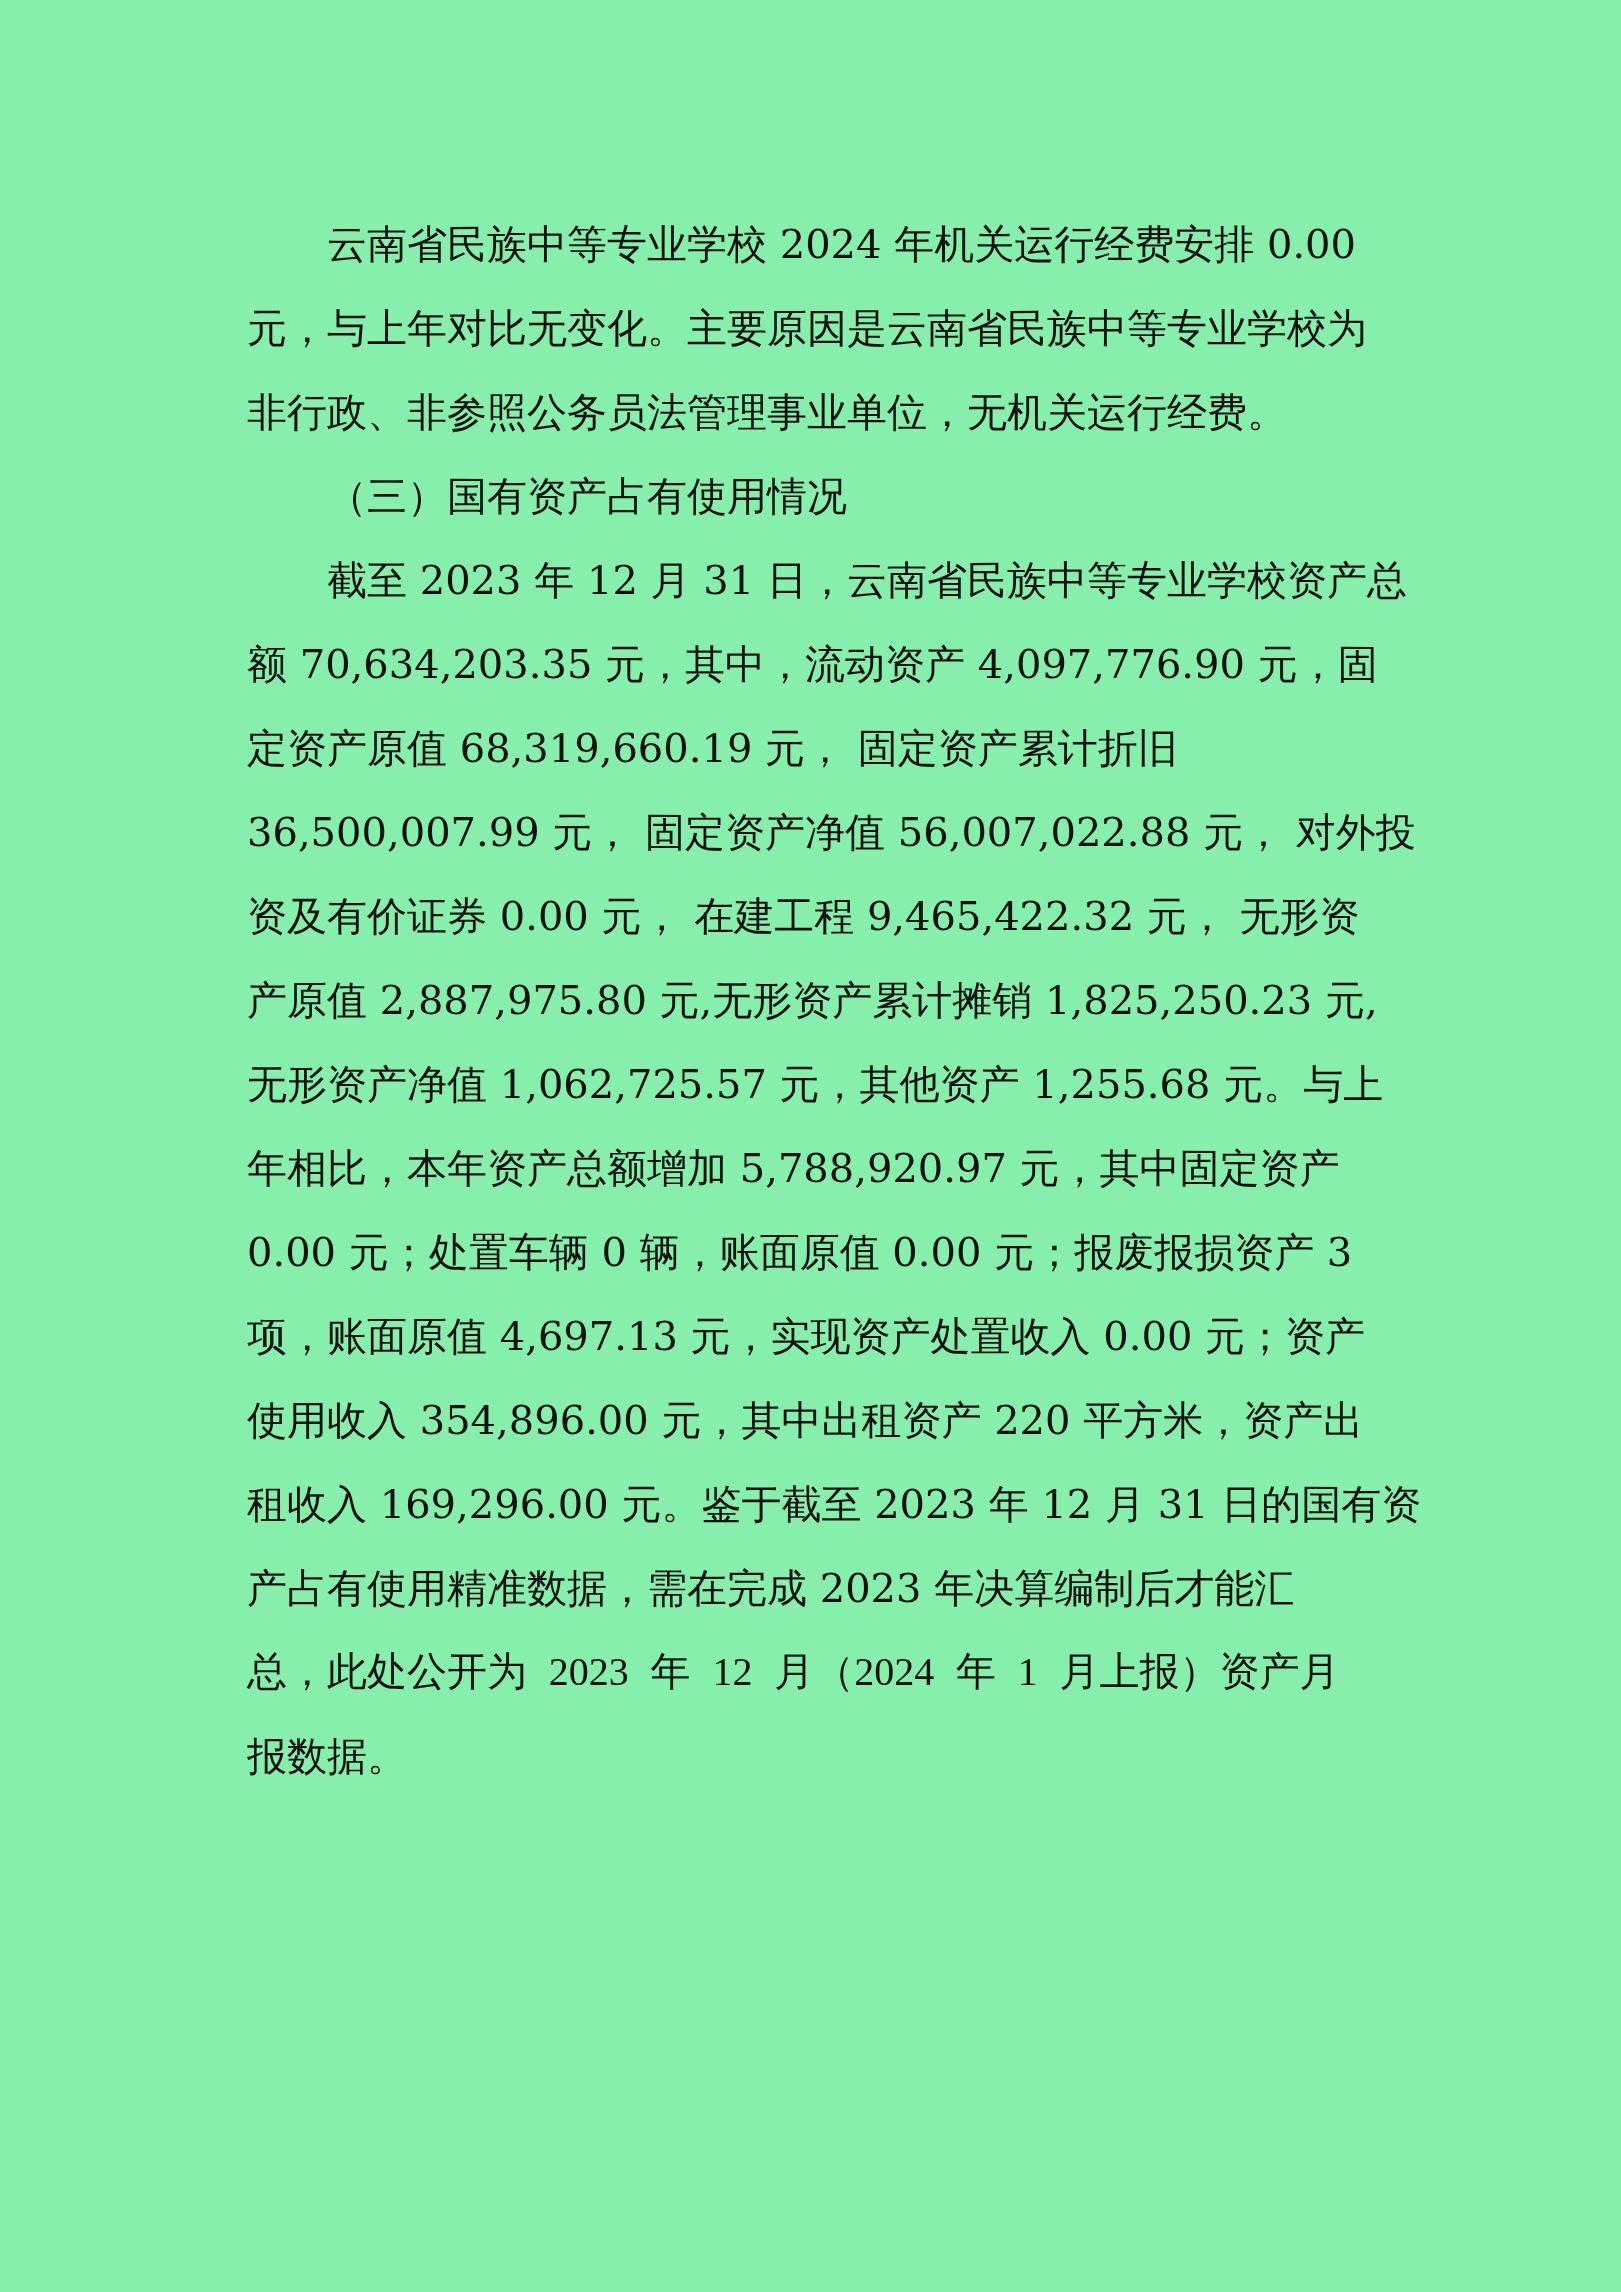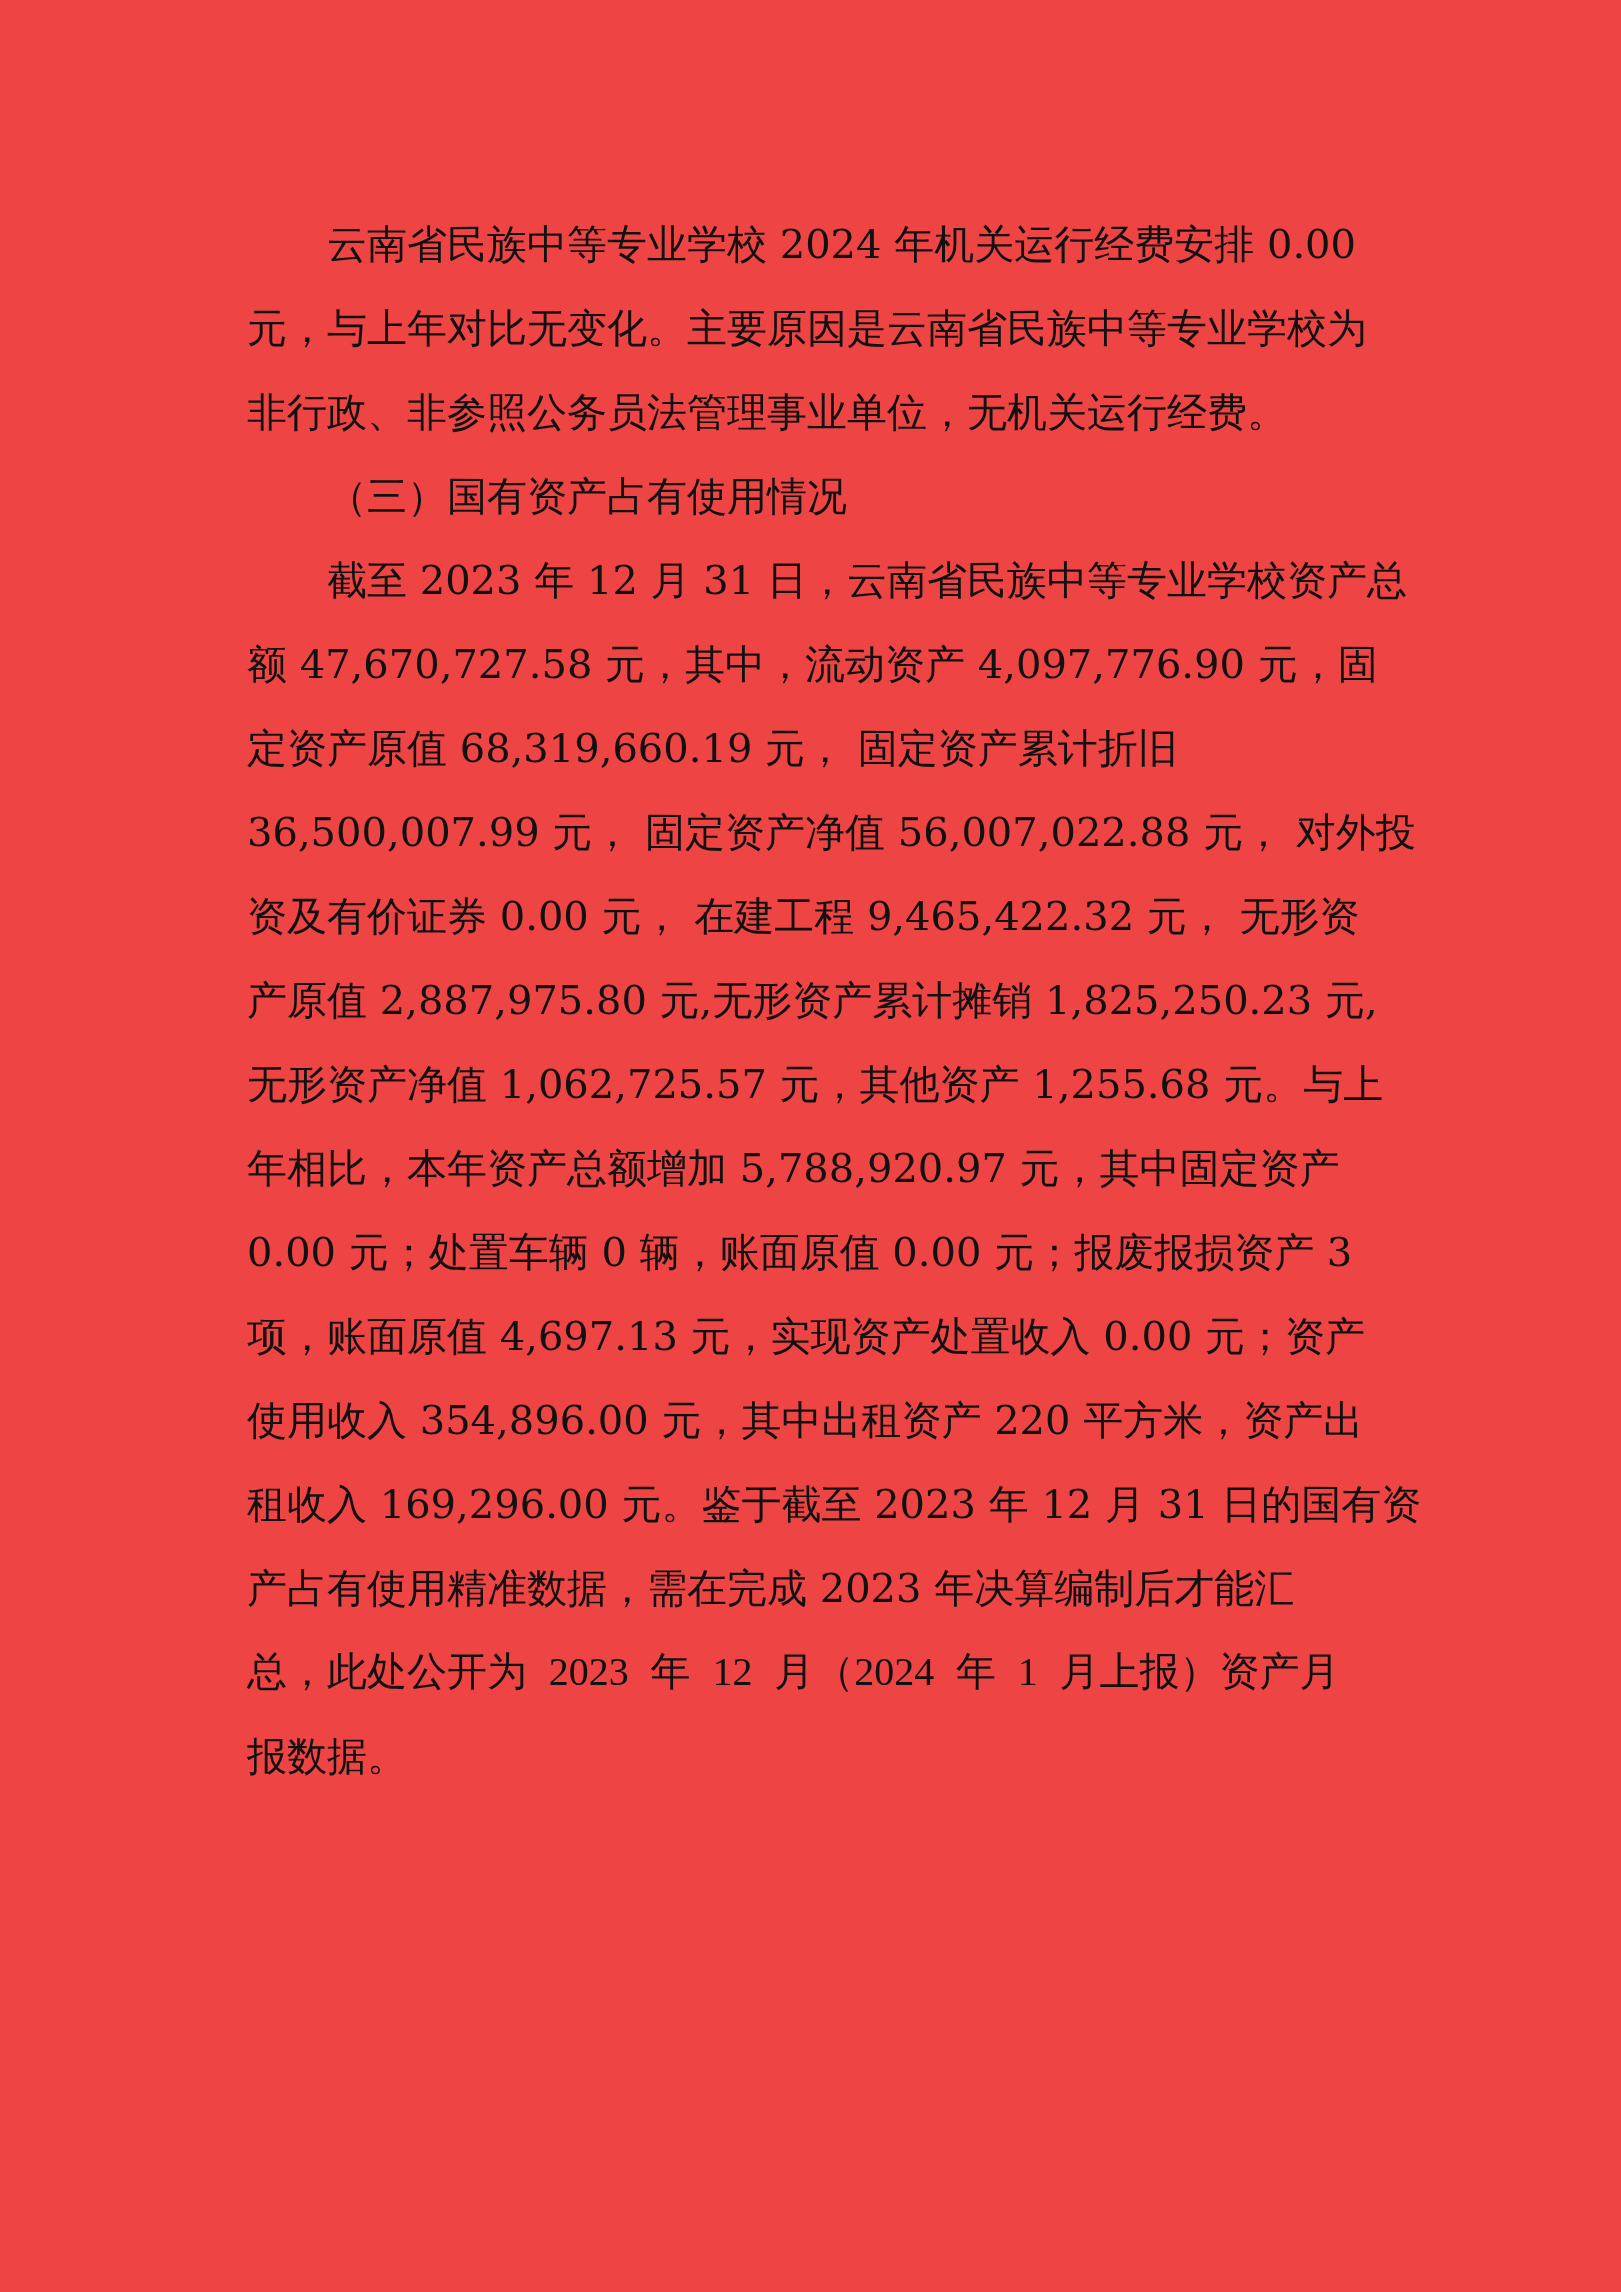--- a/index.html
+++ b/index.html
@@ -28,28 +28,28 @@
     height: 84px;
     white-space: nowrap;
     color: #111111;
   }
   .line.indent { text-indent: 80px; }
   .line.spread { word-spacing: 11.8px; font-family: Liberation Serif, serif; }
 </style>
 </head>
 <body>
 
-<div class="page" style="background: #ef4444; color: rgb(17, 17, 17);">
+<div class="page" style="background: #86efac; color: rgb(17, 17, 17);">
   <div class="doc-body">
     <div class="line indent">云南省民族中等专业学校 2024 年机关运行经费安排 0.00</div>
     <div class="line">元，与上年对比无变化。主要原因是云南省民族中等专业学校为</div>
     <div class="line">非行政、非参照公务员法管理事业单位，无机关运行经费。</div>
     <div class="line indent">（三）国有资产占有使用情况</div>
     <div class="line indent">截至 2023 年 12 月 31 日，云南省民族中等专业学校资产总</div>
-    <div class="line">额 47,670,727.58 元，其中，流动资产 4,097,776.90 元，固</div>
+    <div class="line">额 70,634,203.35 元，其中，流动资产 4,097,776.90 元，固</div>
     <div class="line">定资产原值 68,319,660.19 元， 固定资产累计折旧</div>
     <div class="line">36,500,007.99 元， 固定资产净值 56,007,022.88 元， 对外投</div>
     <div class="line">资及有价证券 0.00 元， 在建工程 9,465,422.32 元， 无形资</div>
     <div class="line">产原值 2,887,975.80 元,无形资产累计摊销 1,825,250.23 元,</div>
     <div class="line">无形资产净值 1,062,725.57 元，其他资产 1,255.68 元。与上</div>
     <div class="line">年相比，本年资产总额增加 5,788,920.97 元，其中固定资产</div>
     <div class="line">0.00 元；处置车辆 0 辆，账面原值 0.00 元；报废报损资产 3</div>
     <div class="line">项，账面原值 4,697.13 元，实现资产处置收入 0.00 元；资产</div>
     <div class="line">使用收入 354,896.00 元，其中出租资产 220 平方米，资产出</div>
     <div class="line">租收入 169,296.00 元。鉴于截至 2023 年 12 月 31 日的国有资</div>

